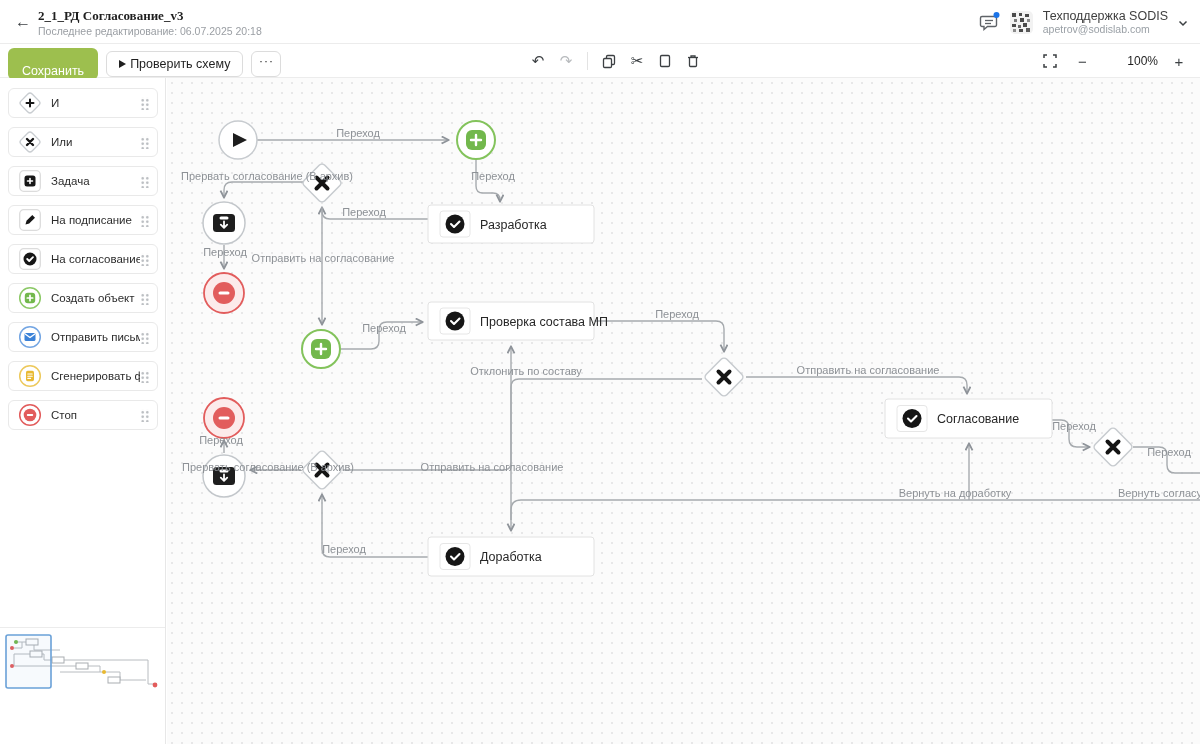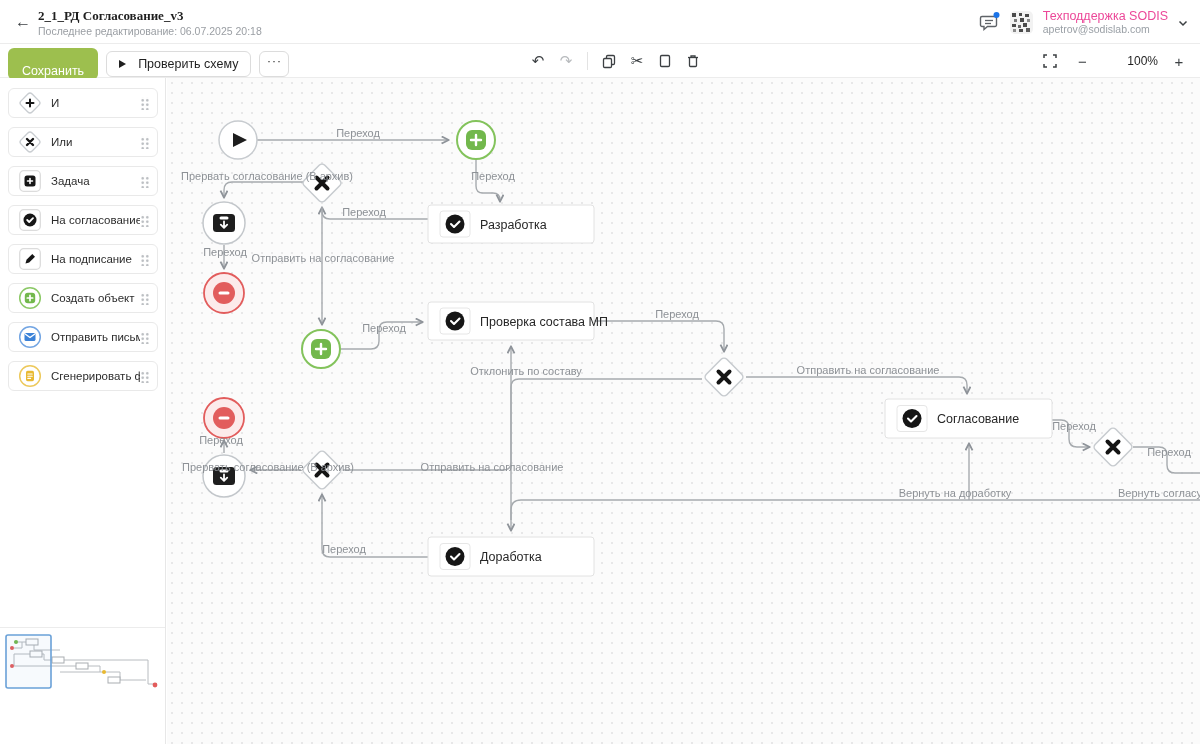--- a/index.html
+++ b/index.html
@@ -8,28 +8,28 @@
 
   
   .header { position:absolute; left:0; top:0; width:1200px; height:44px; background:#fff; border-bottom:1px solid #ececec; }
   .back-btn { position:absolute; left:12px; top:11px; width:22px; height:22px; font-size:16px; color:#3c4043; display:flex; align-items:center; justify-content:center; cursor:pointer; }
   .doc-title { position:absolute; left:38px; top:8px; font-size:13px; font-weight:bold; color:#1f1f1f;font-family:Liberation Serif, serif; }
   .doc-subtitle { position:absolute; left:38px; top:25px; font-size:10.5px; color:#9a9ea3; }
   .hdr-right { position:absolute; right:12px; top:0; height:44px; display:flex; align-items:center; gap:10px; }
   .chat-ico { position:relative; width:22px; height:22px; }
   .avatar { width:23px; height:23px; border-radius:5px; overflow:hidden; }
   .user-block { line-height:1.15; }
-  .user-name { font-size:12.5px; color:#ec4899; }
+  .user-name { font-size:12.5px; color:#404040; }
   .user-email { font-size:10.5px; color:#9aa0a6; }
 
   
   .toolbar { position:absolute; left:0; top:44px; width:1200px; height:34px; background:#fff; border-bottom:1px solid #ececec; }
   .tb-left { position:absolute; left:8px; top:4px; display:flex; gap:8px; align-items:center; }
   .btn-save { background:#9dbf4e; color:#fff; border:none; border-radius:6px; height:26px; padding:16px 14px; font-size:12.5px; font-family:inherit; cursor:pointer; }
-  .btn-check { background:#fff; color:#1f1f1f; border:1px solid #dcdcdc; border-radius:6px; height:26px; padding:0 12px; font-size:12.5px; font-family:inherit; display:flex; align-items:center; gap:12px; cursor:pointer; }
+  .btn-check { background:#fff; color:#1f1f1f; border:1px solid #dcdcdc; border-radius:6px; height:26px; padding:0 12px; font-size:12.5px; font-family:inherit; display:flex; align-items:center; gap:4px; cursor:pointer; }
   .play-tri { width:0; height:0; border-left:7px solid #1f1f1f; border-top:4.5px solid transparent; border-bottom:4.5px solid transparent; }
   .btn-more { background:#fff; border:1px solid #dcdcdc; border-radius:6px; height:26px; width:30px; font-size:12px; color:#1f1f1f; letter-spacing:1px; cursor:pointer; padding-bottom:6px; }
   .tb-center { position:absolute; left:527px; top:4px; height:26px; display:flex; align-items:center; gap:6px; }
   .tb-ic { width:22px; height:22px; display:flex; align-items:center; justify-content:center; font-size:15px; color:#3c4043; cursor:pointer; }
   .tb-ic.disabled { color:#b7babd; }
   .tb-sep { width:1px; height:18px; background:#e3e3e3; margin:0 4px; }
   .tb-right { position:absolute; right:12px; top:4px; height:26px; display:flex; align-items:center; gap:12px; }
   .zoom-label { font-size:12px; color:#1f1f1f;margin-left:24px; }
   .zoom-btn { font-size:15px; color:#3c4043; cursor:pointer; width:18px; text-align:center; }
 
@@ -186,36 +186,36 @@
             </svg>
         </span>
         <span class="pal-label">Задача</span>
         <span class="drag-dots"></span>
       </div>
 
       <div class="pal-item">
         <span class="pal-ico">
           <svg width="24" height="24" viewBox="0 0 24 24">
               <rect x="1.7" y="1.7" width="20.6" height="20.6" rx="4" fill="#fff" stroke="#dcdcdc" stroke-width="1.3"></rect>
+              <path d="M7.5 16.5 L8.5 12.8 L14.3 7 L17 9.7 L11.2 15.5 L7.5 16.5 Z" fill="#161616"></path>
+            </svg>
+        </span>
+        <span class="pal-label">На подписание</span>
+        <span class="drag-dots"></span>
+      </div>
+
+      <div class="pal-item">
+        <span class="pal-ico">
+          <svg width="24" height="24" viewBox="0 0 24 24">
+              <rect x="1.7" y="1.7" width="20.6" height="20.6" rx="4" fill="#fff" stroke="#dcdcdc" stroke-width="1.3"></rect>
               <circle cx="12" cy="12" r="6.5" fill="#161616"></circle>
               <path d="M9.2 12 L11.2 14 L15 10.2" fill="none" stroke="#fff" stroke-width="1.8" stroke-linecap="round" stroke-linejoin="round"></path>
             </svg>
         </span>
         <span class="pal-label">На согласование</span>
-        <span class="drag-dots"></span>
-      </div>
-
-      <div class="pal-item">
-        <span class="pal-ico">
-          <svg width="24" height="24" viewBox="0 0 24 24">
-              <rect x="1.7" y="1.7" width="20.6" height="20.6" rx="4" fill="#fff" stroke="#dcdcdc" stroke-width="1.3"></rect>
-              <path d="M7.5 16.5 L8.5 12.8 L14.3 7 L17 9.7 L11.2 15.5 L7.5 16.5 Z" fill="#161616"></path>
-            </svg>
-        </span>
-        <span class="pal-label">На подписание</span>
         <span class="drag-dots"></span>
       </div>
 
 
 
       <div class="pal-item">
         <span class="pal-ico">
           <svg width="24" height="24" viewBox="0 0 24 24">
               <circle cx="12" cy="12" r="10.3" fill="#fff" stroke="#8cc967" stroke-width="1.5"></circle>
               <rect x="6.8" y="6.8" width="10.4" height="10.4" rx="3" fill="#72b84c"></rect>
@@ -243,20 +243,31 @@
           <svg width="24" height="24" viewBox="0 0 24 24">
               <circle cx="12" cy="12" r="10.3" fill="#fff" stroke="#edc95c" stroke-width="1.5"></circle>
               <rect x="8" y="6.8" width="8" height="10.4" rx="1.6" fill="#e8b931"></rect>
               <path d="M9.8 10 H14.2 M9.8 12.2 H14.2 M9.8 14.4 H12.6" stroke="#fff" stroke-width="1.1" stroke-linecap="round"></path>
             </svg>
         </span>
         <span class="pal-label">Сгенерировать ф...</span>
         <span class="drag-dots"></span>
       </div>
 
+      <div class="pal-item">
+        <span class="pal-ico">
+          <svg width="24" height="24" viewBox="0 0 24 24">
+              <circle cx="12" cy="12" r="10.3" fill="#fff" stroke="#e25c5c" stroke-width="1.5"></circle>
+              <circle cx="12" cy="12" r="6.3" fill="#e25c5c"></circle>
+              <rect x="8.8" y="11.1" width="6.4" height="1.9" rx="0.9" fill="#fff"></rect>
+            </svg>
+        </span>
+        <span class="pal-label">Стоп</span>
+        <span class="drag-dots"></span>
+      </div>
 
     </div>
 
     <div class="minimap">
       <svg width="165" height="80" viewBox="0 0 165 80">
         <g stroke="#b8bcc0" stroke-width="1" fill="none">
           <path d="M14 14 H34 M22 14 V20 M22 20 H14 M14 26 H44 M34 14 V22 M34 22 H60 M44 26 V32"></path>
           <path d="M44 32 H148 M40 38 H100 M100 38 V44 M60 44 H120 M120 44 V52 M120 52 H146 M148 32 V56 M148 56 H153"></path>
           <path d="M14 26 V38 M14 38 H40"></path>
         </g>

